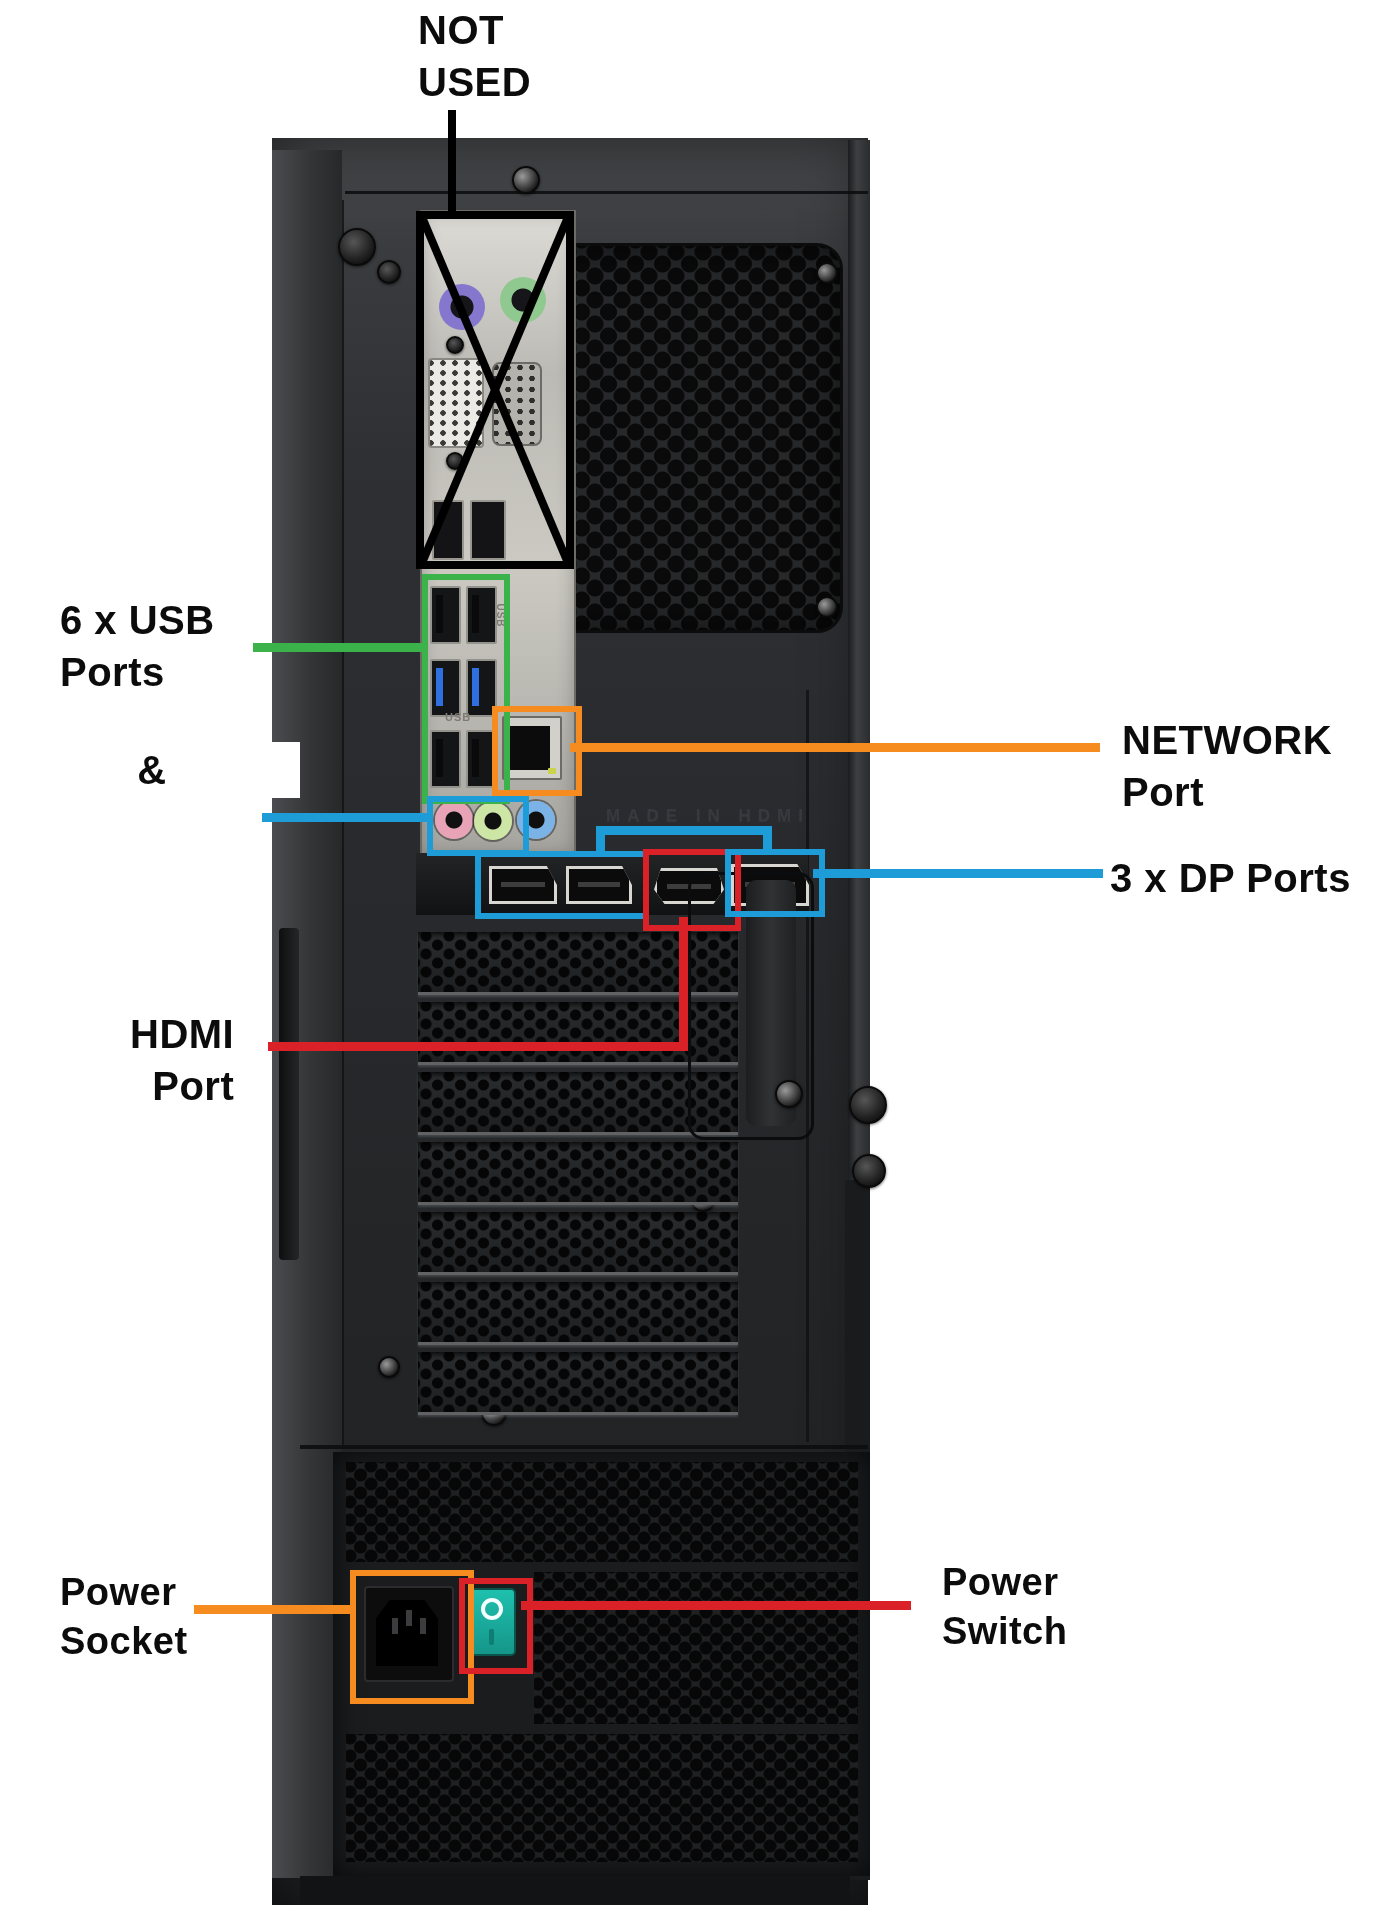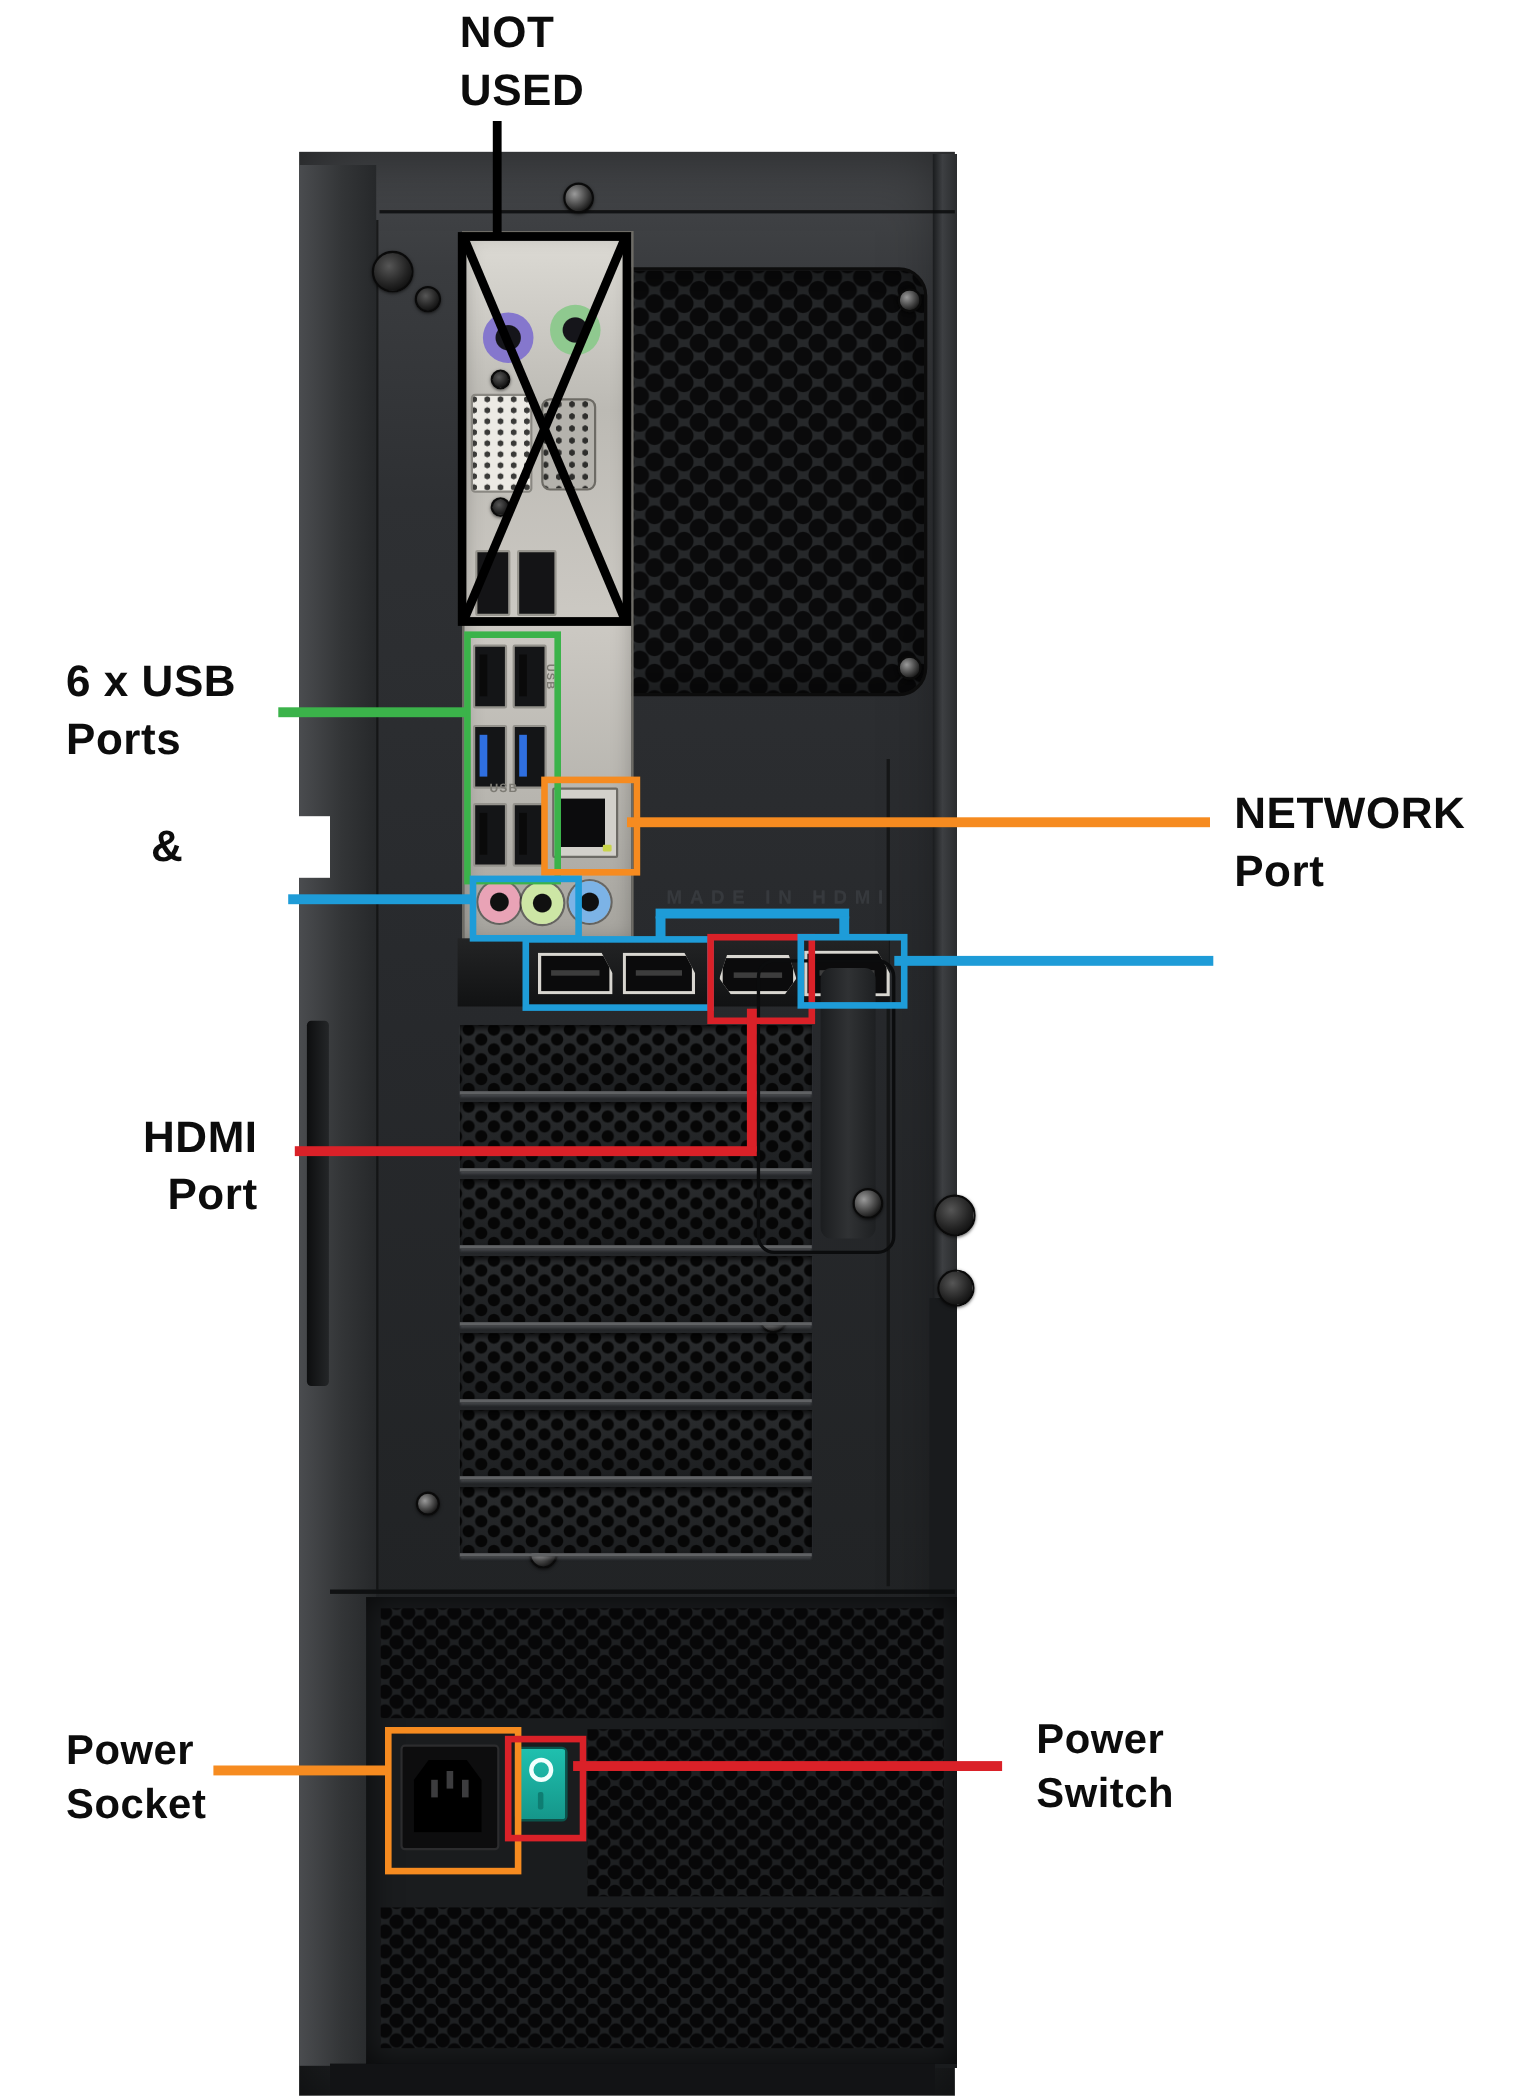--- a/index.html
+++ b/index.html
@@ -282,20 +282,23 @@
 
   <div class="label" style="left:4px;top:742px;width:284px;">
     <div class="ctr">&amp;</div>
   </div>
 
   <div class="label" style="left:1116px;top:712px;">
     <div>NETWORK</div>
     <div>Port</div>
   </div>
 
+  <div class="label" style="left:1104px;top:850px;">
+    <div>3 x DP Ports</div>
+  </div>
 
   <div class="label" style="left:124px;top:1006px;text-align:right;">
     <div>HDMI</div>
     <div>Port</div>
   </div>
 
   <div class="label" style="left:54px;top:1566px;font-size:38px;">
     <div>Power</div>
     <div>Socket</div>
   </div>

